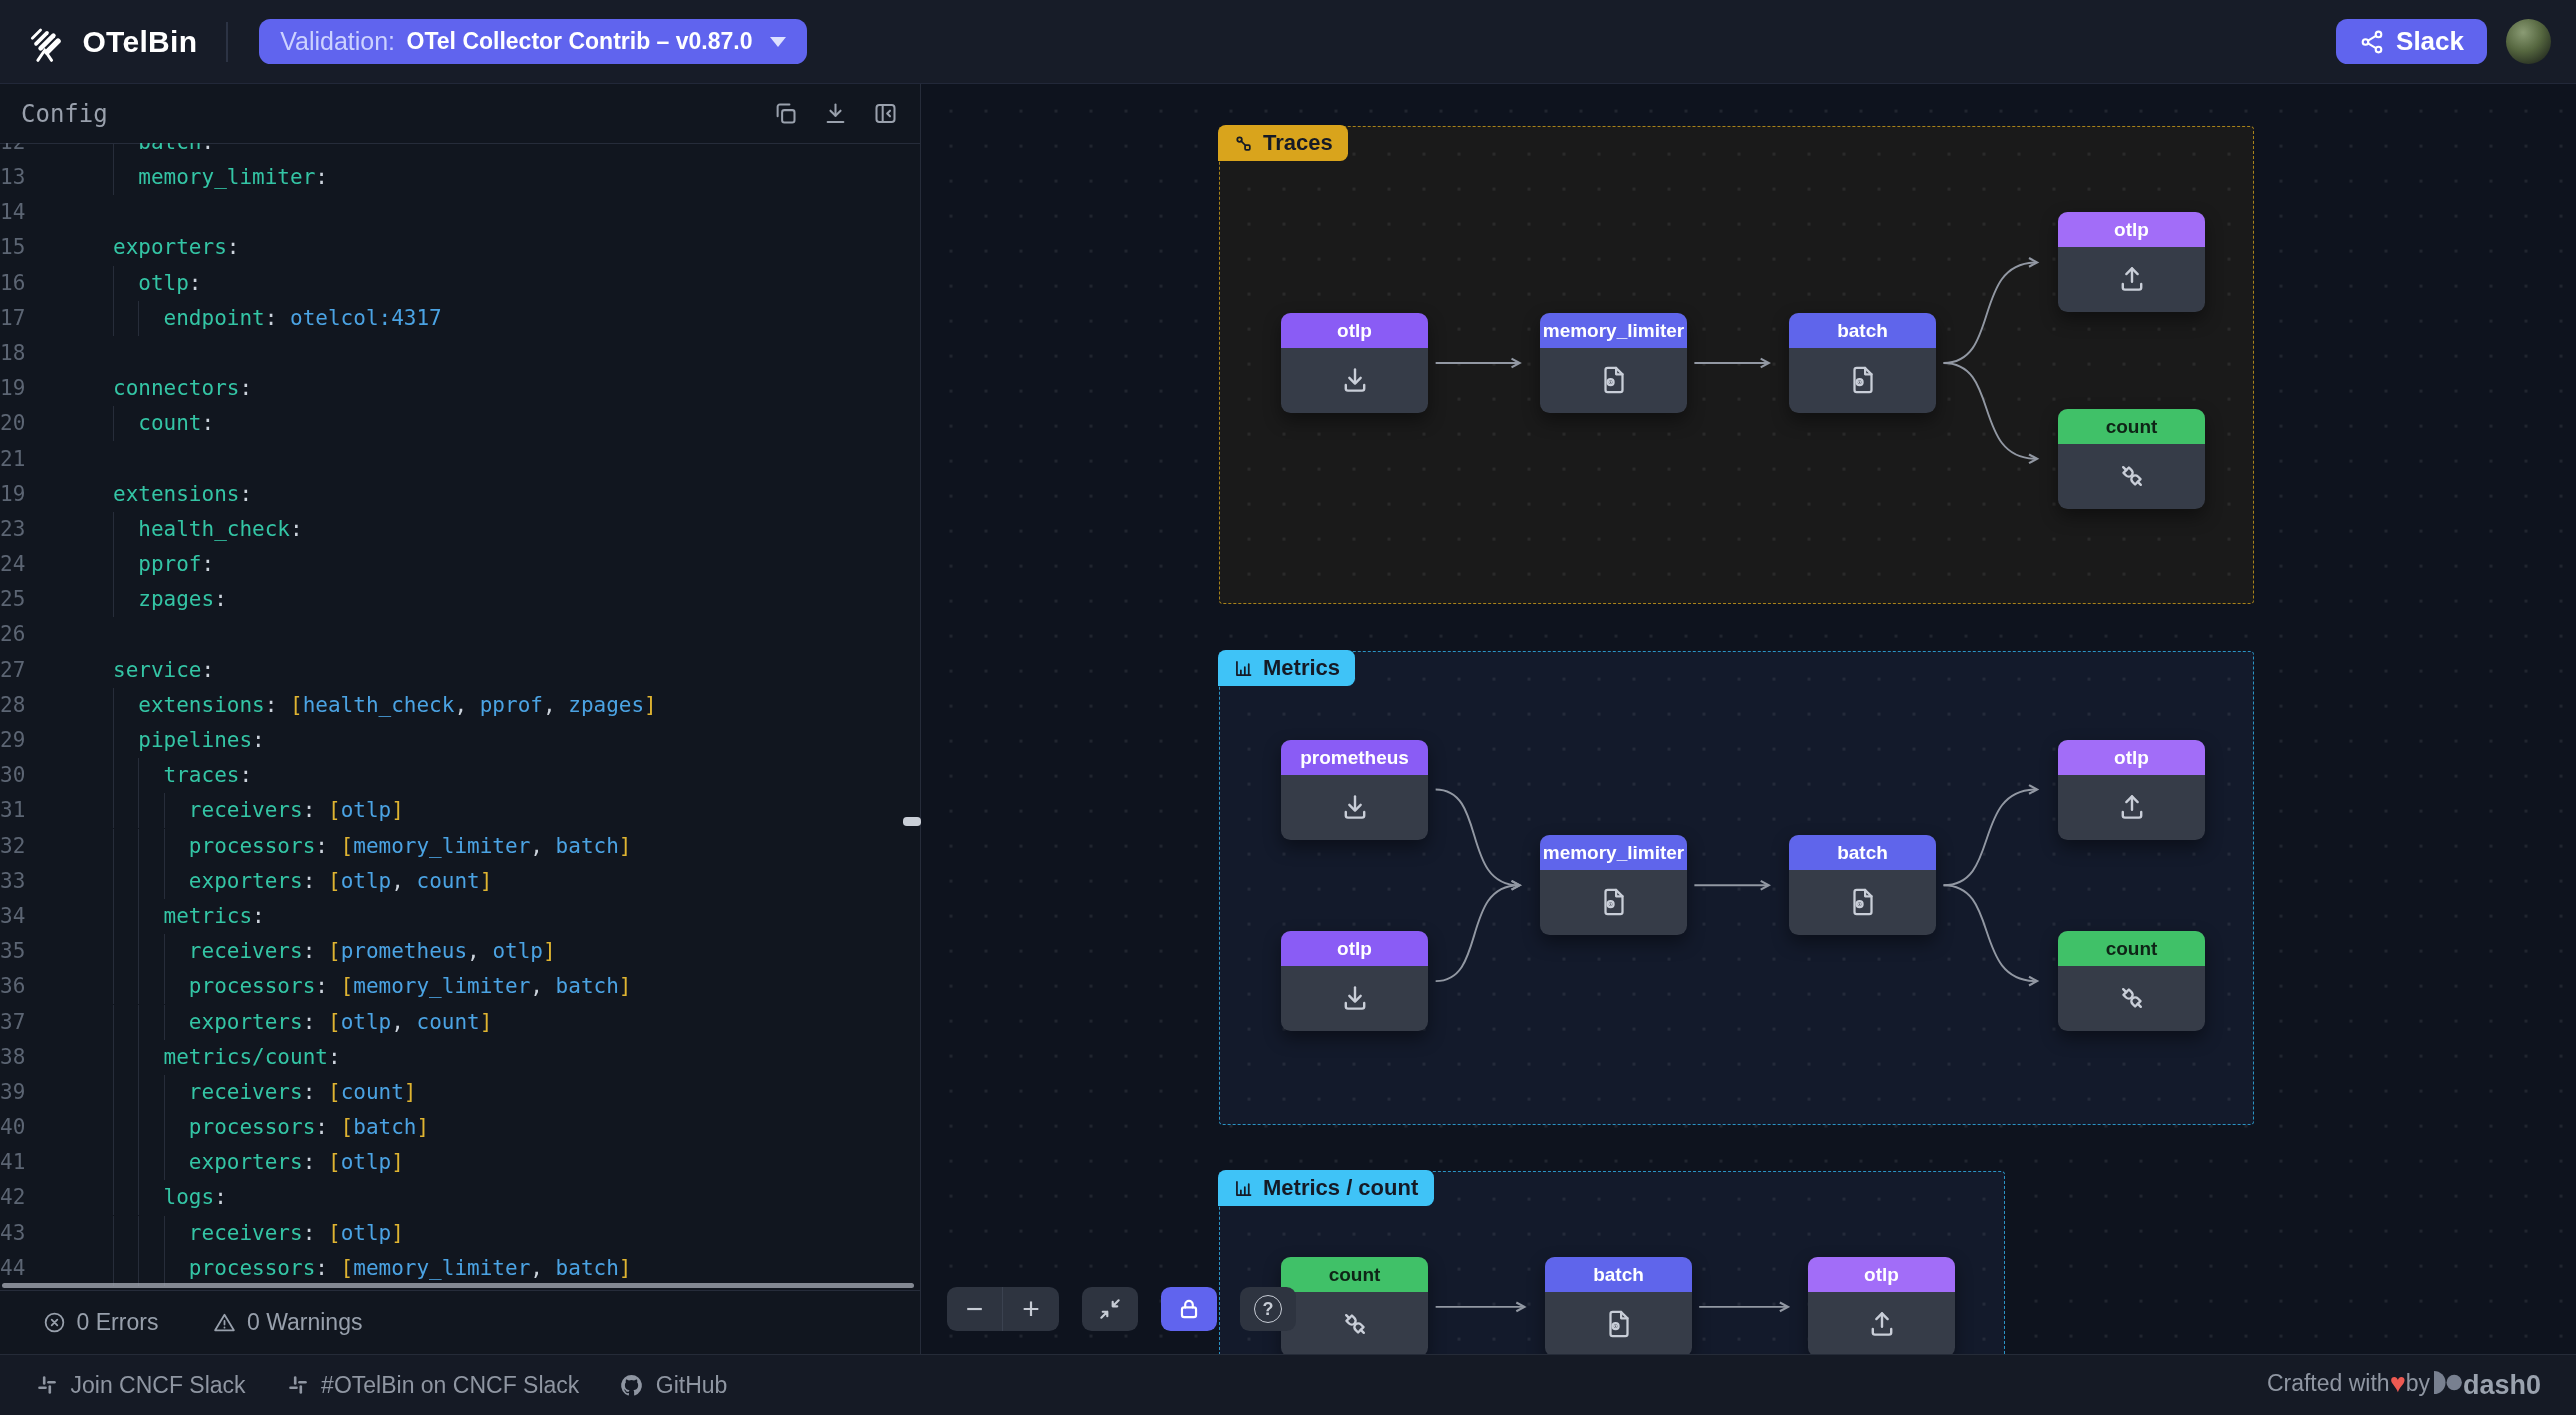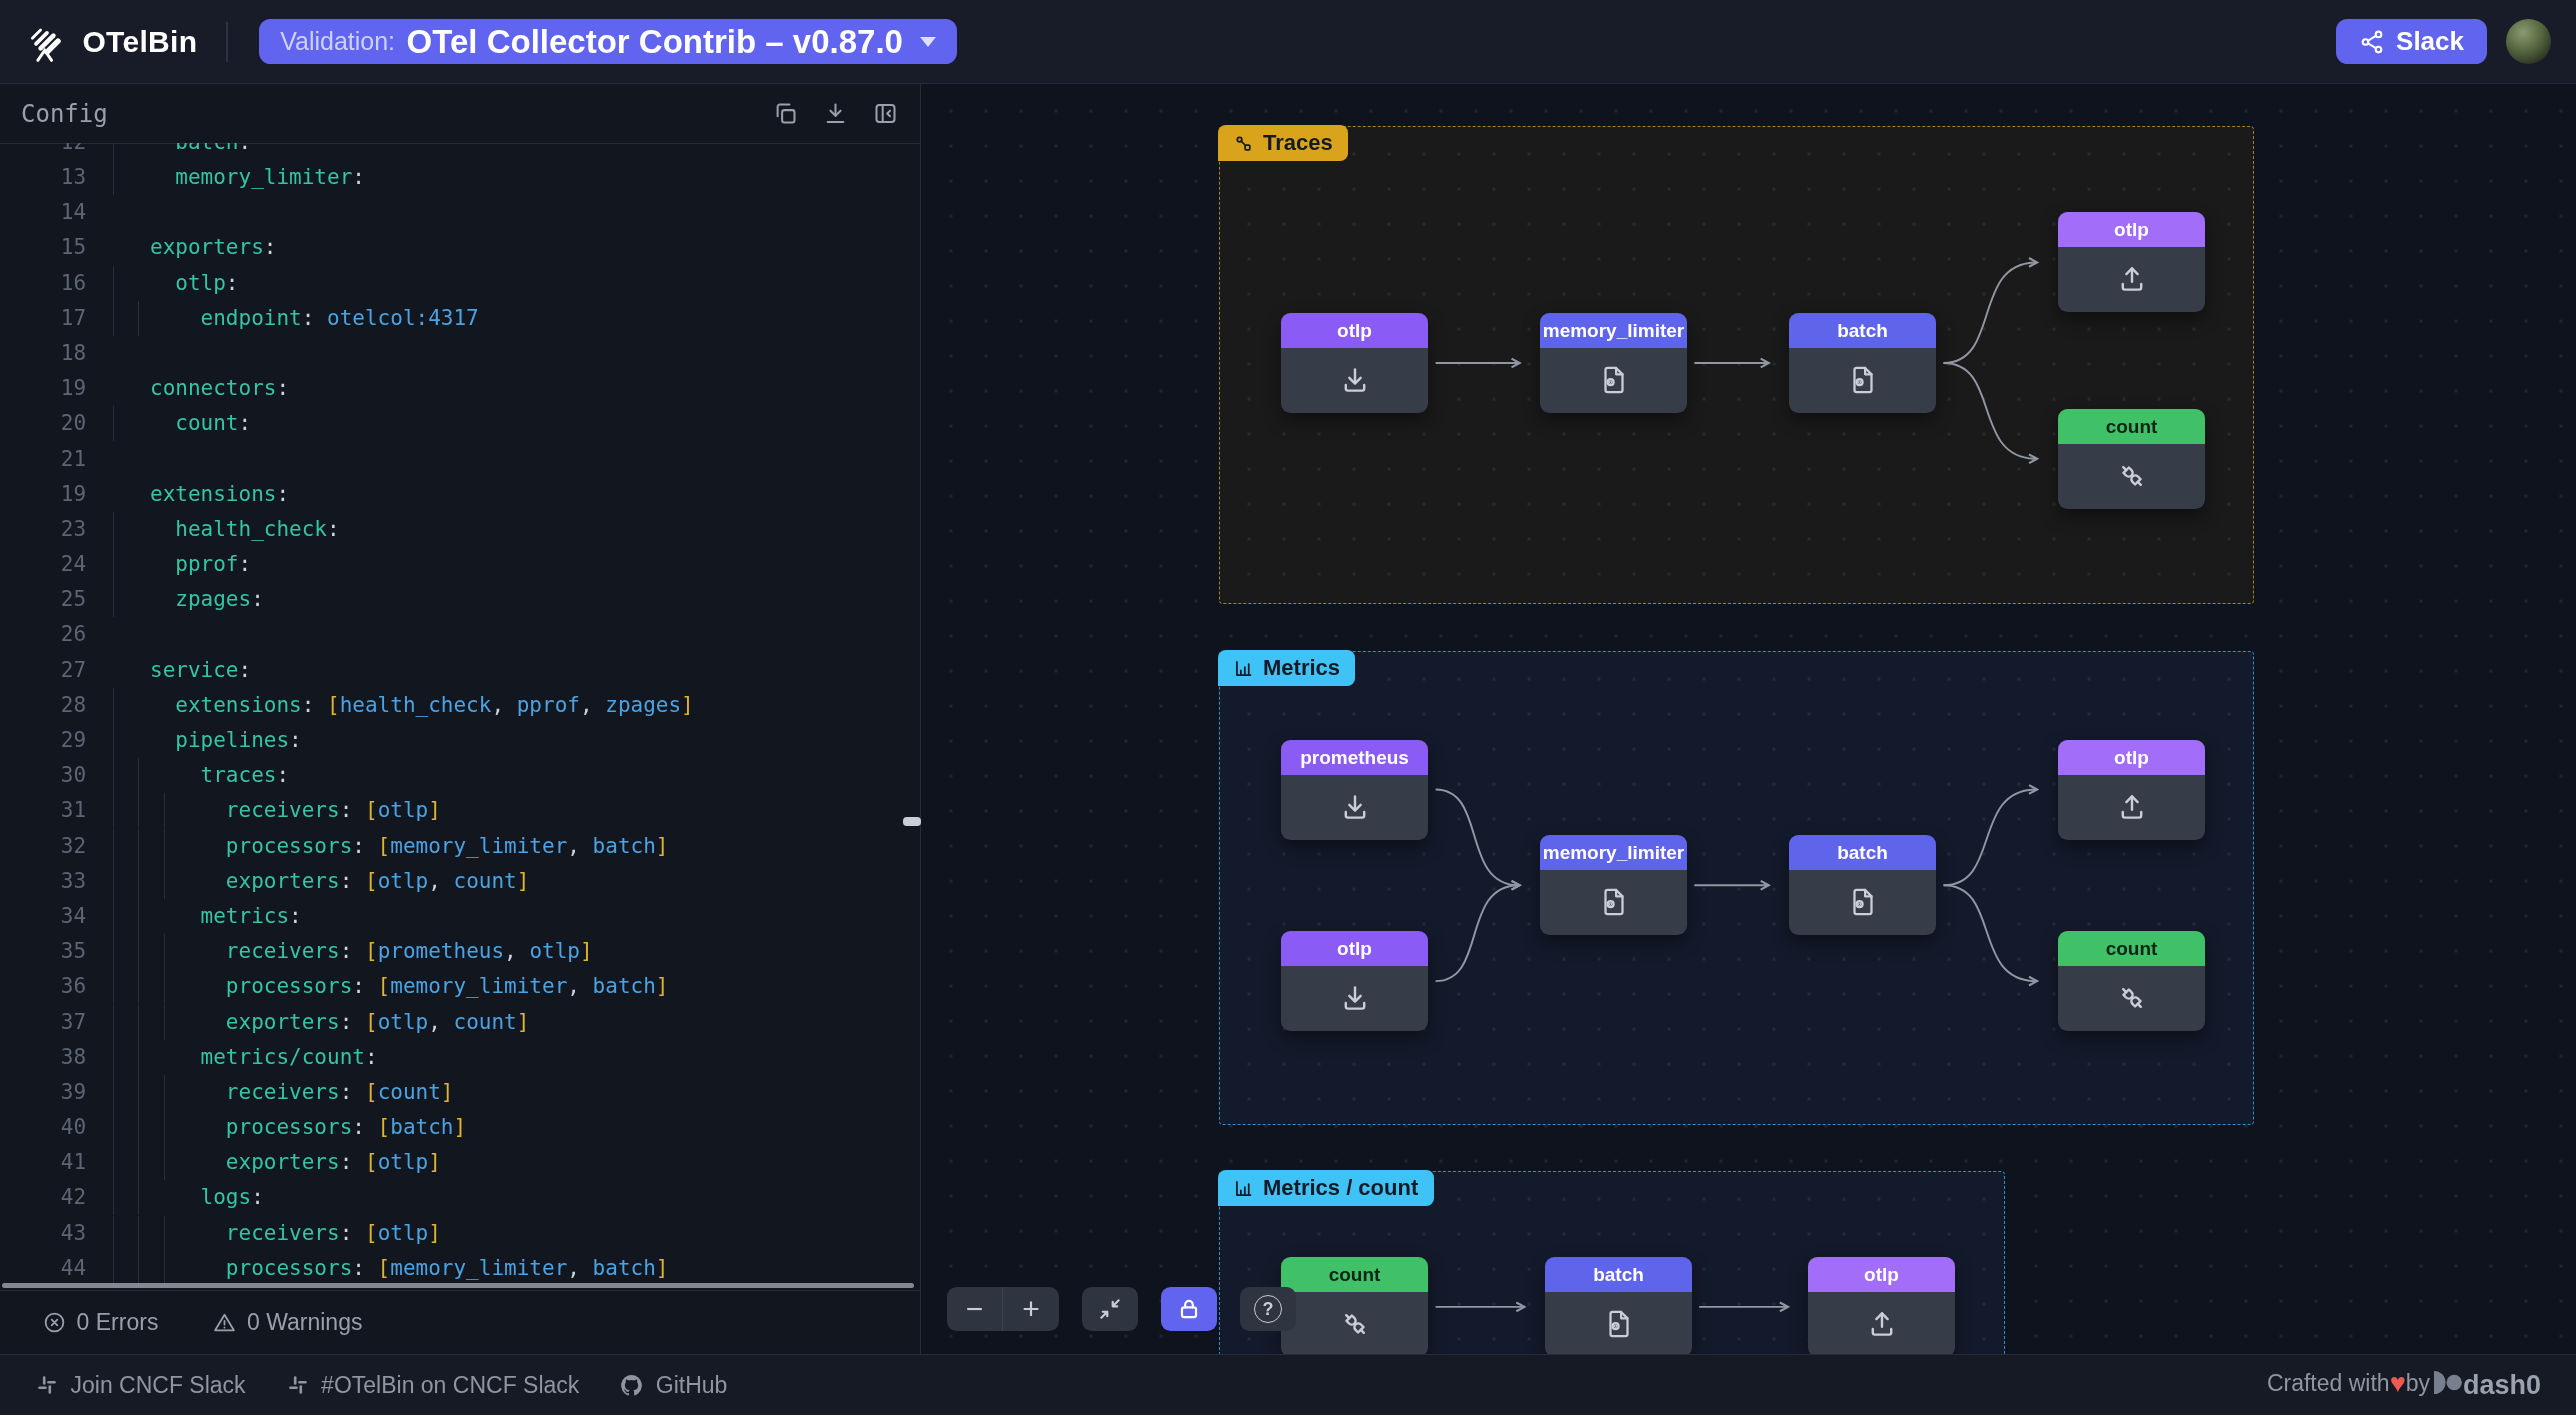--- a/index.html
+++ b/index.html
@@ -8,42 +8,42 @@
 
   
   .topbar{position:absolute;left:0;top:0;width:100%;height:84px;background:#171c28;
           border-bottom:1px solid #222839;display:flex;align-items:center;padding:16px 25px;box-sizing:border-box;z-index:40;}
   .logo-mark{display:flex;align-items:center;}
   .app-name{font-size:30px;font-weight:700;color:#ffffff;margin-left:13.4px;letter-spacing:0.3px;}
   .topbar-divider{width:1.9px;height:40px;background:#2c3344;margin:0 31px 0 29px;}
   .validation-pill{display:flex;align-items:center;gap:11.5px;height:45px;padding:0 21px;border-radius:11.5px;
                    background:#6064ee;cursor:pointer;}
   .validation-label{font-size:25px;color:#ccd2ff;}
-  .validation-value{font-size:33px;font-weight:700;color:#ffffff;}
+  .validation-value{font-size:23px;font-weight:700;color:#ffffff;}
   .caret-down{width:0;height:0;border-left:8.6px solid transparent;border-right:8.6px solid transparent;
               border-top:10.5px solid #dde1ff;margin-left:5.8px;}
   .topbar-right{margin-left:auto;display:flex;align-items:center;gap:19px;}
   .share-btn{display:flex;align-items:center;gap:11.5px;height:45px;padding:0 23px;border-radius:11.5px;
              background:#6064ee;color:#fff;font-size:26px;font-weight:600;border:none;cursor:pointer;
              font-family:"Liberation Sans",sans-serif;}
   .avatar{width:45px;height:45px;border-radius:50%;
           background:radial-gradient(circle at 38% 30%,#8a9b74 0%,#55663f 45%,#2c3525 78%,#1d2419 100%);}
 
   
   .editor-panel{position:absolute;left:0;top:84px;width:920px;height:1270px;background:#11161f;
                 border-right:1.9px solid #262c3a;box-sizing:content-box;z-index:10;}
   .panel-header{height:59px;display:flex;align-items:center;padding:0 21px;border-bottom:1px solid #262c3a;}
   .panel-title{font-family:"DejaVu Sans Mono",monospace;font-size:24px;color:#99a0ac;}
   .panel-tools{margin-left:auto;display:flex;align-items:center;gap:23px;color:#9aa1ad;}
   .tool-btn{background:none;border:none;padding:0;color:#9aa1ad;cursor:pointer;display:flex;align-items:center;}
 
   .code{position:absolute;left:0;right:0;top:59px;bottom:64px;overflow:hidden;
         font-family:"DejaVu Sans Mono",monospace;font-size:21px;}
   .line{position:absolute;left:0;right:0;height:35px;line-height:35px;white-space:pre;}
-  .ln{display:inline-block;width:73px;text-align:center;color:#5c6573;margin-right:40px;padding-left:37px;}
+  .ln{display:inline-block;width:73px;text-align:left;color:#5c6573;margin-right:40px;}
   .guide{position:absolute;top:0;bottom:0;width:1px;background:#272d3a;}
   .tk-k{color:#34c5a5;}
   .tk-p{color:#ccd3dc;}
   .tk-b{color:#dfb431;}
   .tk-v{color:#4ba3e3;}
   .tk-w{color:#ccd3dc;}
   .hscrollbar{position:absolute;left:1.9px;top:1199px;width:912px;height:4.8px;background:#a9afb9;
               opacity:.75;border-radius:2.9px;z-index:5;}
   .status-bar{position:absolute;left:0;right:0;bottom:0;height:63px;border-top:1px solid #262c3a;
               background:#11161f;display:flex;align-items:center;padding-left:42px;gap:54px;

